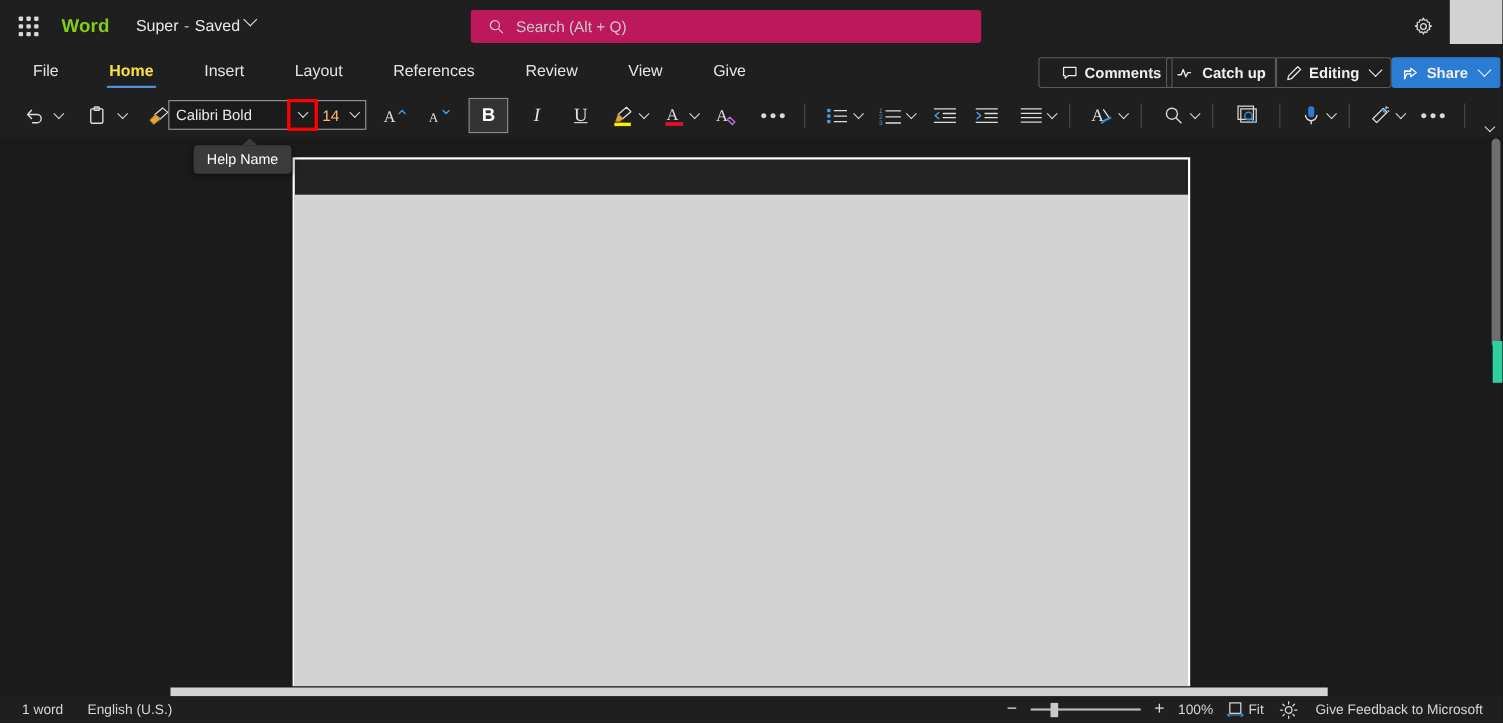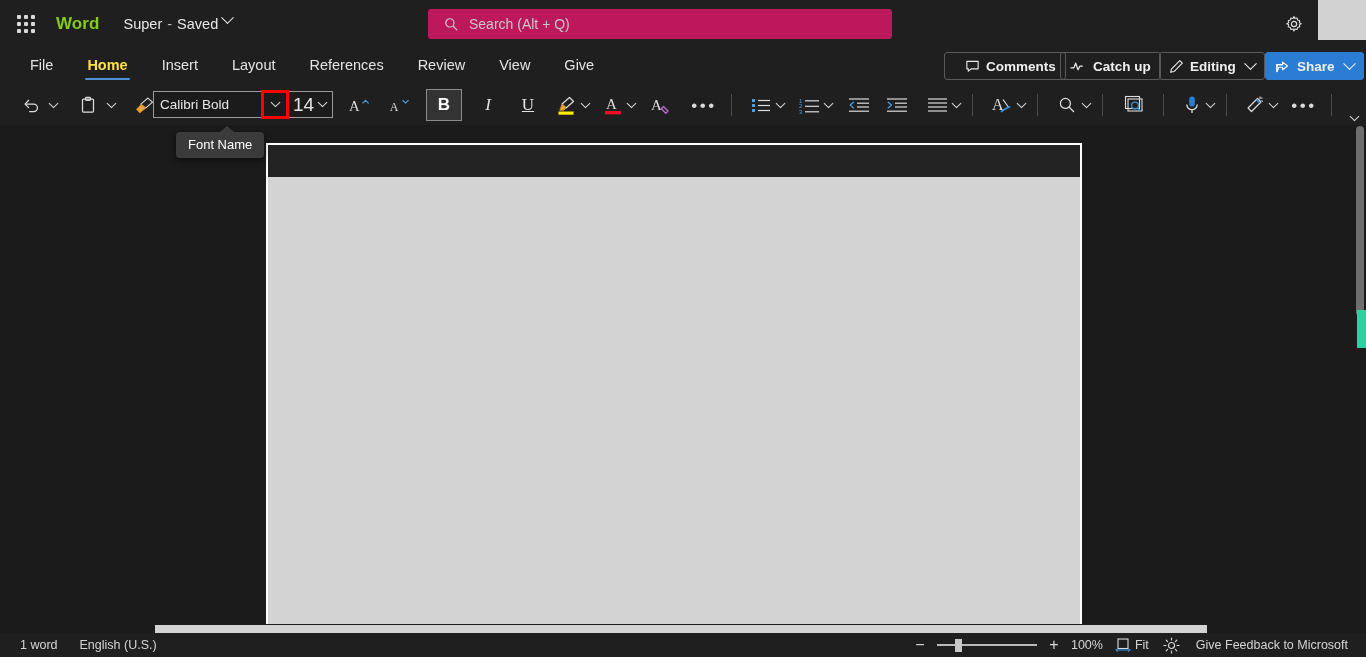--- a/index.html
+++ b/index.html
@@ -55,21 +55,21 @@
   #avatar-box {
     position: absolute; left: 1318px; top: 0px; width: 48px; height: 40px;
     background: #d2d2d2; cursor: pointer;
   }
 
   
   #tabbar {
     position: absolute; left: 0; top: 47px; width: 1366px; height: 38px;
     background: #1f1f1f;
   }
-  #tabs { display: flex; align-items: center; height: 38px; padding-left: 16px; gap: 6px; }
+  #tabs { display: flex; align-items: center; height: 38px; padding-left: 16px; gap: 18px; }
   .tab {
     position: relative; font-size: 14.5px; color: #e4e4e4;
     padding: 7px 14px 9px; cursor: pointer; white-space: nowrap;
   }
   .tab.active { color: #fde047; font-weight: bold; }
   .tab.active::after {
     content: ""; position: absolute; left: 12px; right: 12px; bottom: 2px;
     height: 2.5px; background: #4f90d9; border-radius: 2px;
   }
   .rt-btn {
@@ -113,21 +113,21 @@
     width: 110px; padding-left: 6px; font-size: 13.5px; color: #e9e9e9;
     white-space: nowrap; overflow: hidden; cursor: text;
   }
   #font-name-caret {
     width: 22px; height: 23px; display: flex; align-items: center; justify-content: center;
     cursor: pointer;
     box-shadow: 0 0 0 3px #ff0000;
     background: #1b1b1b; position: relative; z-index: 6;
   }
   #font-size-val {
-    width: 26px; padding-left: 7px; font-size: 19px; color: #e5e5e5; cursor: text;
+    width: 26px; padding-left: 7px; font-size: 14px; color: #fdba74; cursor: text;
   }
   #font-size-caret {
     width: 20px; height: 23px; display:flex; align-items:center; justify-content:center; cursor:pointer;
   }
 
   
   #btn-bold {
     width: 36px; height: 32px; border: 1px solid #8c8c8c; background: #333333;
     display:flex; align-items:center; justify-content:center;
     font-size: 17px; font-weight: bold; color: #ffffff; cursor: pointer;
@@ -574,21 +574,21 @@
   </div>
 
   <div class="divider" style="margin-left:10px"></div>
 </div>
 
 <div id="ribbon-collapse">
   <span class="caret"></span>
 </div>
 
 <div id="tooltip">
-  <span>Font Name</span>
+  <span>Help Name</span>
 </div>
 
 <div id="canvas">
   <div id="page-frame">
     <div id="page-body"></div>
   </div>
 </div>
 
 <div id="vscroll-track"></div>
 <div id="vscroll-thumb-gray"></div>

